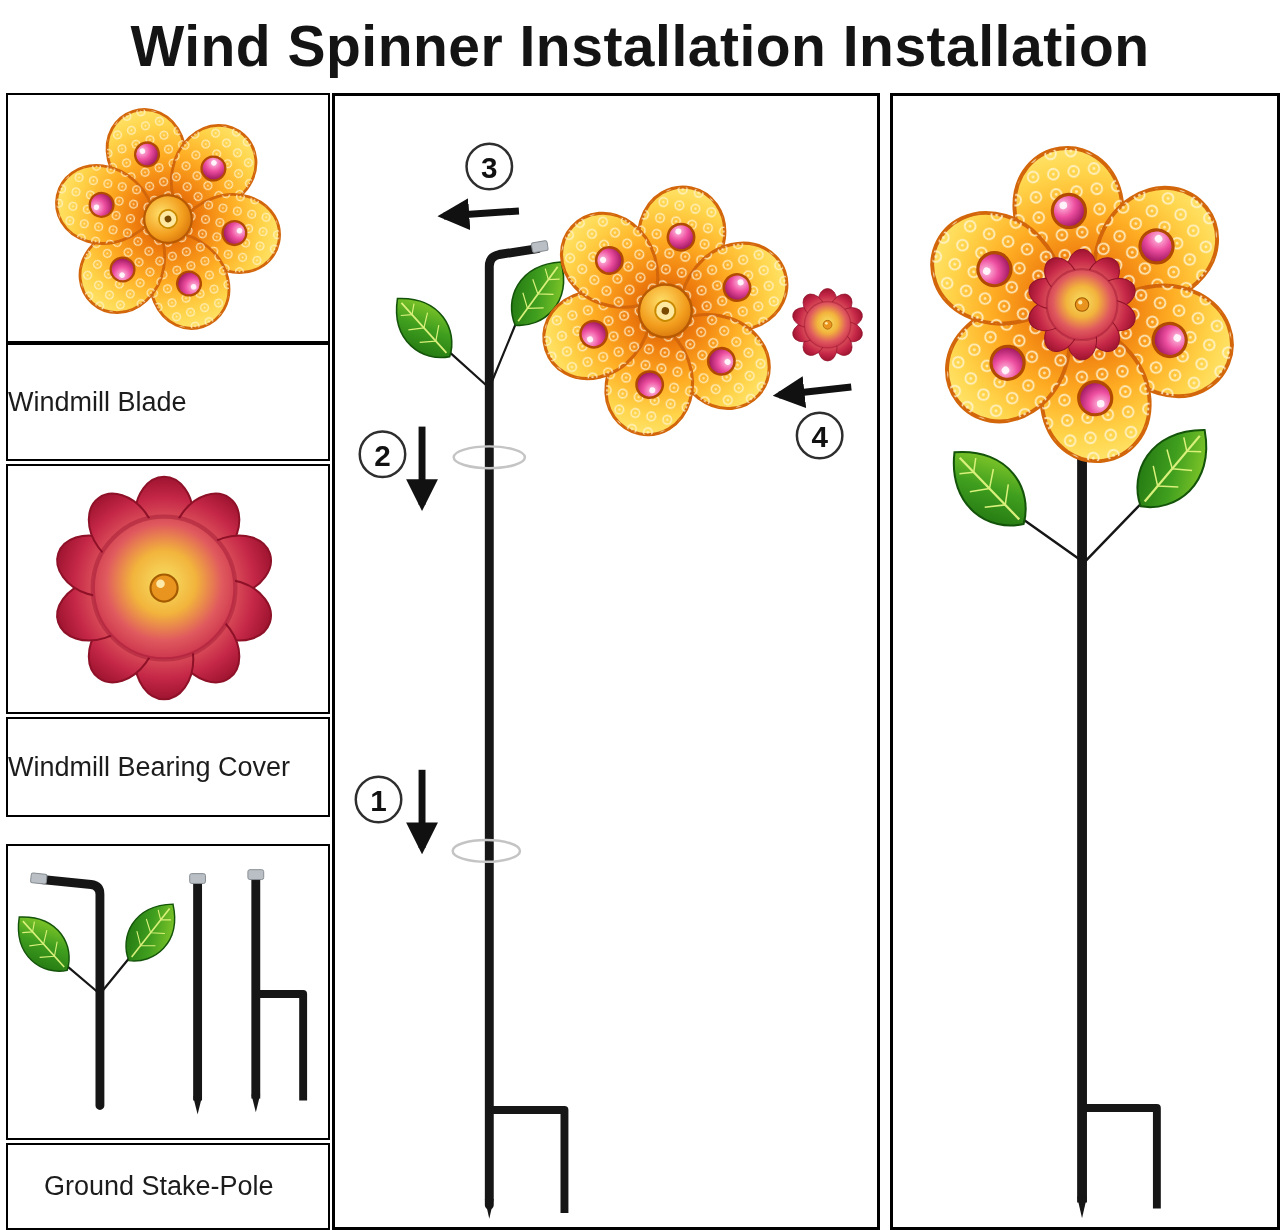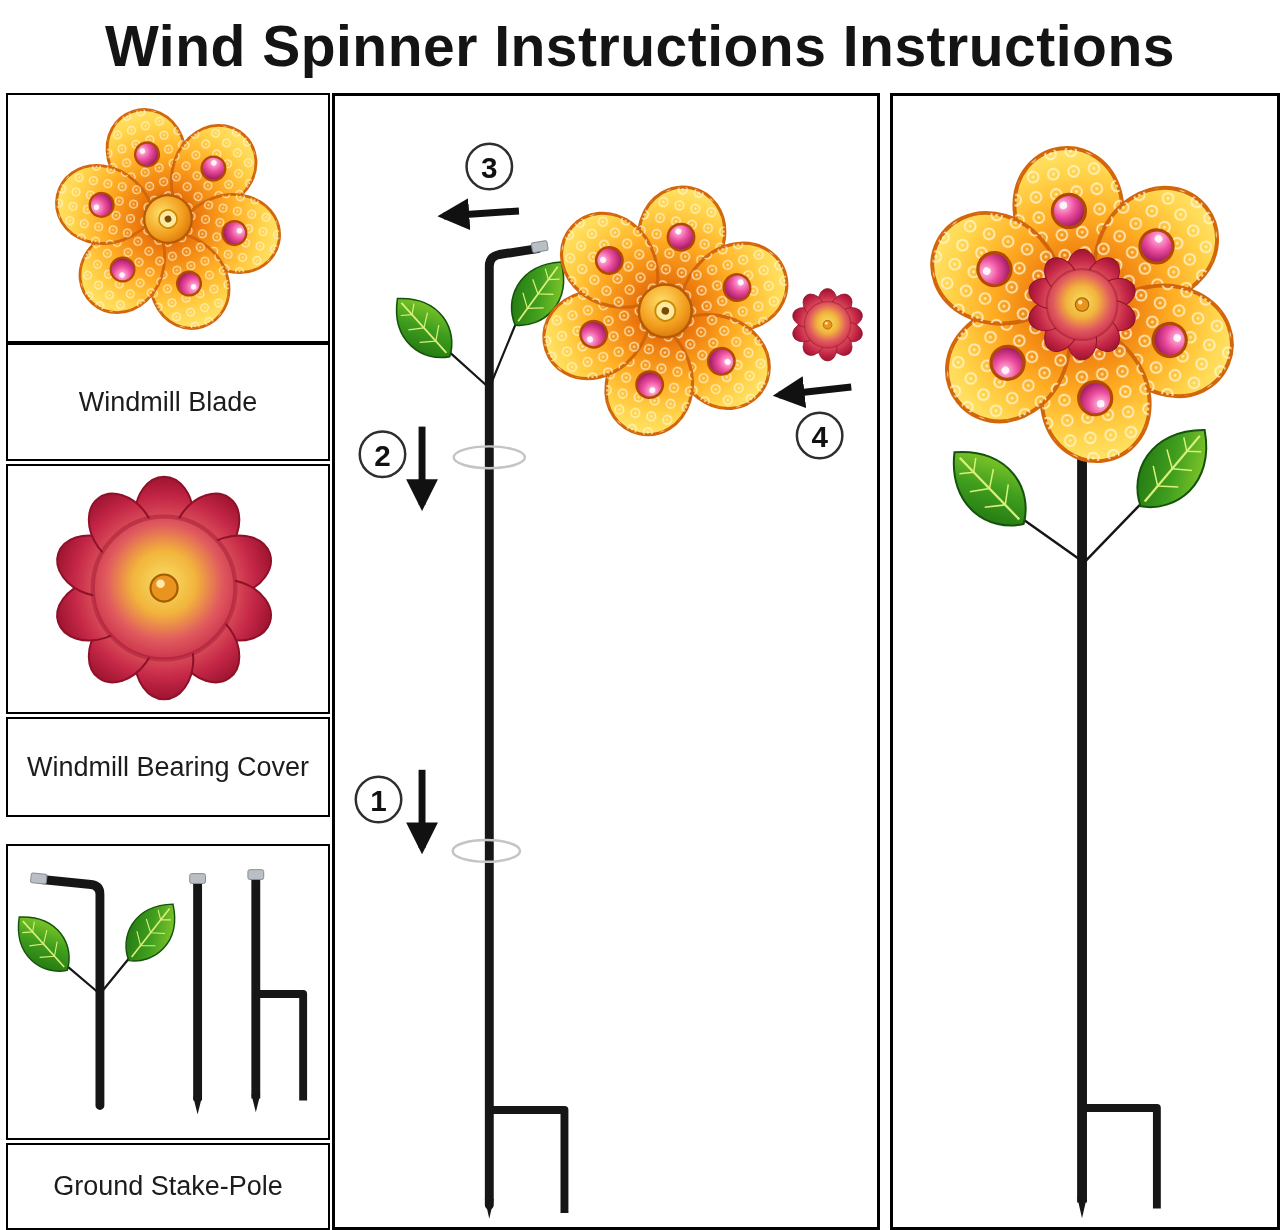--- a/index.html
+++ b/index.html
@@ -3,21 +3,21 @@
 <meta charset="utf-8">
 <style>
   html,body{margin:0;padding:0;background:#fff;}
   .page{position:relative;width:1280px;height:1230px;background:#fff;overflow:hidden;
         font-family:"Liberation Sans",sans-serif;}
   .title{position:absolute;left:0;top:0;width:1280px;height:92px;display:flex;
          align-items:center;justify-content:center;font-size:57px;font-weight:800;
          color:#141414;letter-spacing:.5px;white-space:nowrap;}
   .box{position:absolute;border:2px solid #000;background:#fff;box-sizing:border-box;overflow:hidden;}
   .big{border-width:3px;}
-  .label-box{display:flex;align-items:center;justify-content:center;
+  .label-box{display:flex;align-items:center;justify-content:flex-start;
              font-size:27px;color:#1c1c1c;text-align:center;}
   .box svg{position:absolute;left:0;top:0;width:100%;height:100%;}
   .defs-holder{position:absolute;width:0;height:0;overflow:hidden;}
   text.badge-num{font-family:"Liberation Sans",sans-serif;font-size:30px;font-weight:bold;fill:#111;}
 </style>
 </head>
 <body>
 
 <div class="page">
 
@@ -103,21 +103,21 @@
         <path d="M0,-2 L0,-70" stroke="#D9F07A" stroke-width="1.8" fill="none"></path>
         <path d="M0,-18 L-13,-28 M0,-18 L13,-28 M0,-36 L-13,-45 M0,-36 L13,-45 M0,-54 L-9,-61 M0,-54 L9,-61" stroke="#D9F07A" stroke-width="1.2" fill="none"></path>
       </g>
 
       <g id="g-tip">
         <rect x="-8" y="-5" width="16" height="10" rx="2" fill="#B9BFC4" stroke="#868D92" stroke-width="1"></rect>
       </g>
     </defs>
   </svg>
 
-  <div class="title">Wind Spinner Instructions Instructions</div>
+  <div class="title">Wind Spinner Installation Installation</div>
 
   <div class="box" style="left:6px;top:93px;width:324px;height:250px;">
     <svg viewBox="0 0 324 250">
       <use href="#g-flower" transform="translate(162,126) rotate(-18) scale(1.15)"></use>
     </svg>
   </div>
 
   <div class="box label-box" style="left:6px;top:343px;width:324px;height:118px;">
     <span>Windmill Blade</span>
   </div>
@@ -151,21 +151,21 @@
 
       <g>
         <line x1="251" y1="32" x2="251" y2="256" stroke="#161616" stroke-width="9"></line>
         <use href="#g-tip" transform="translate(251,29)"></use>
         <path d="M251,150 L299,150 L299,258" stroke="#161616" stroke-width="8" fill="none" stroke-linejoin="round"></path>
         <polygon points="246.5,252 255.5,252 251,270" fill="#161616"></polygon>
       </g>
     </svg>
   </div>
 
-  <div class="box label-box" style="left:6px;top:1143px;width:324px;height:87px;">
+  <div class="box label-box" style="left:6px;top:1143px;width:324px;height:87px;padding-left:36px;">
     <span>Ground Stake-Pole</span>
   </div>
 
   <div class="box big" style="left:332px;top:93px;width:548px;height:1137px;">
     <svg viewBox="0 0 548 1137">
 
       <g>
         <path d="M205,151 L166,157 Q156,159 156,169 L156,1118" stroke="#161616" stroke-width="9" fill="none" stroke-linecap="round" stroke-linejoin="round"></path>
         <polygon points="151.5,1112 160.5,1112 156,1132" fill="#161616"></polygon>
         <path d="M156,1022 L232,1022 L232,1126" stroke="#161616" stroke-width="8" fill="none" stroke-linejoin="round"></path>

